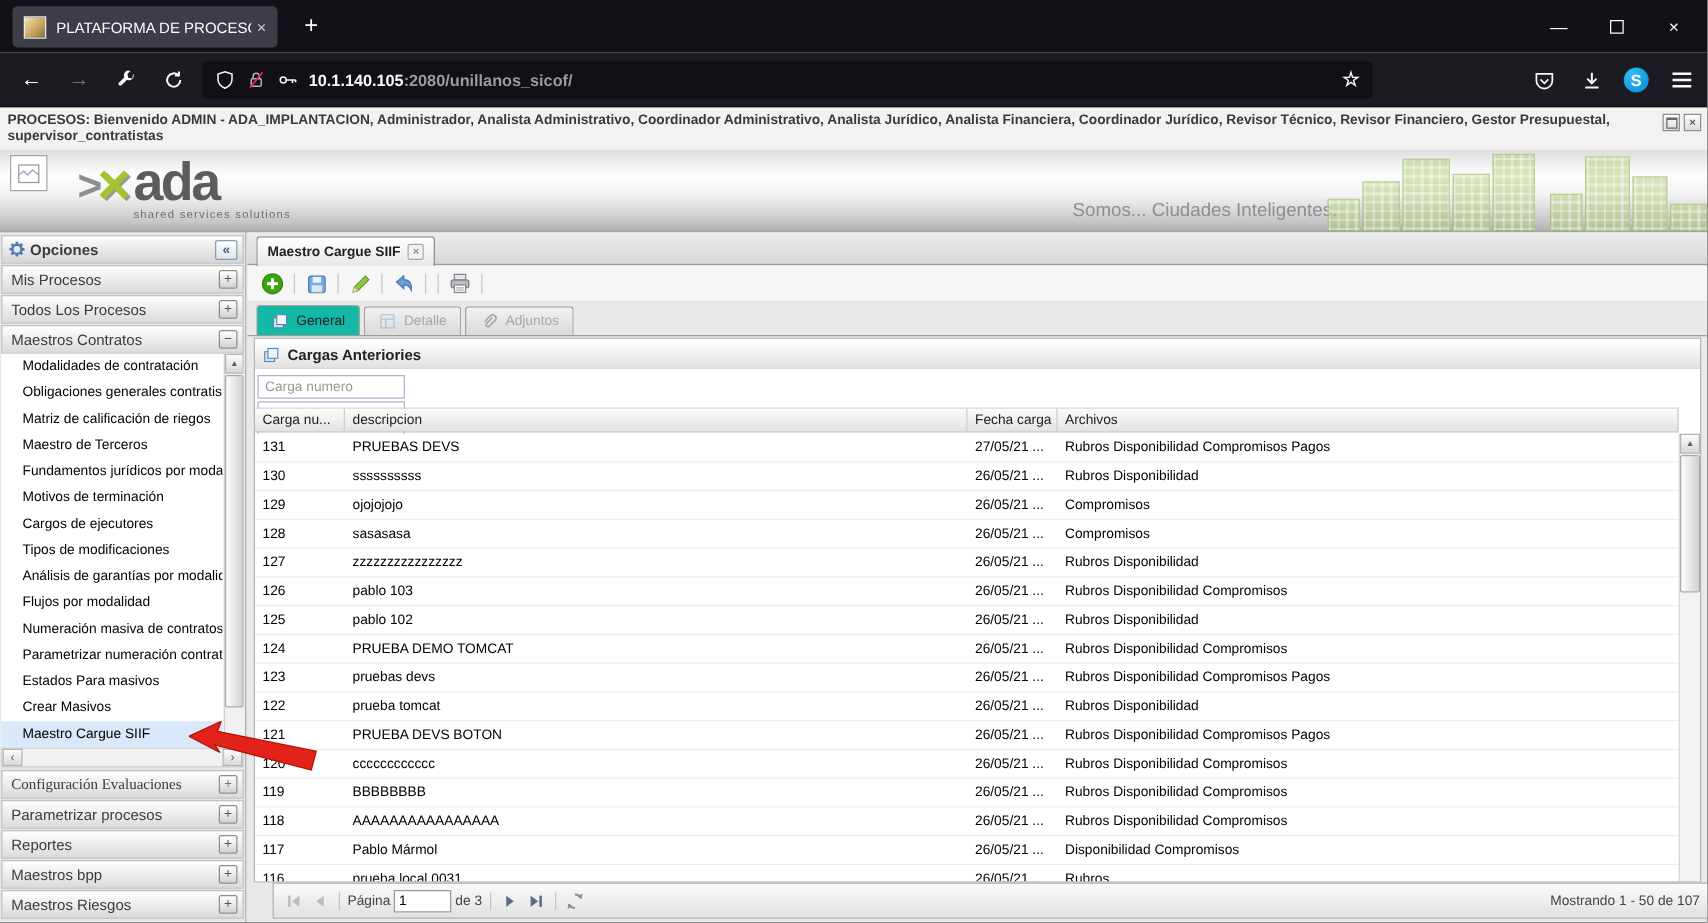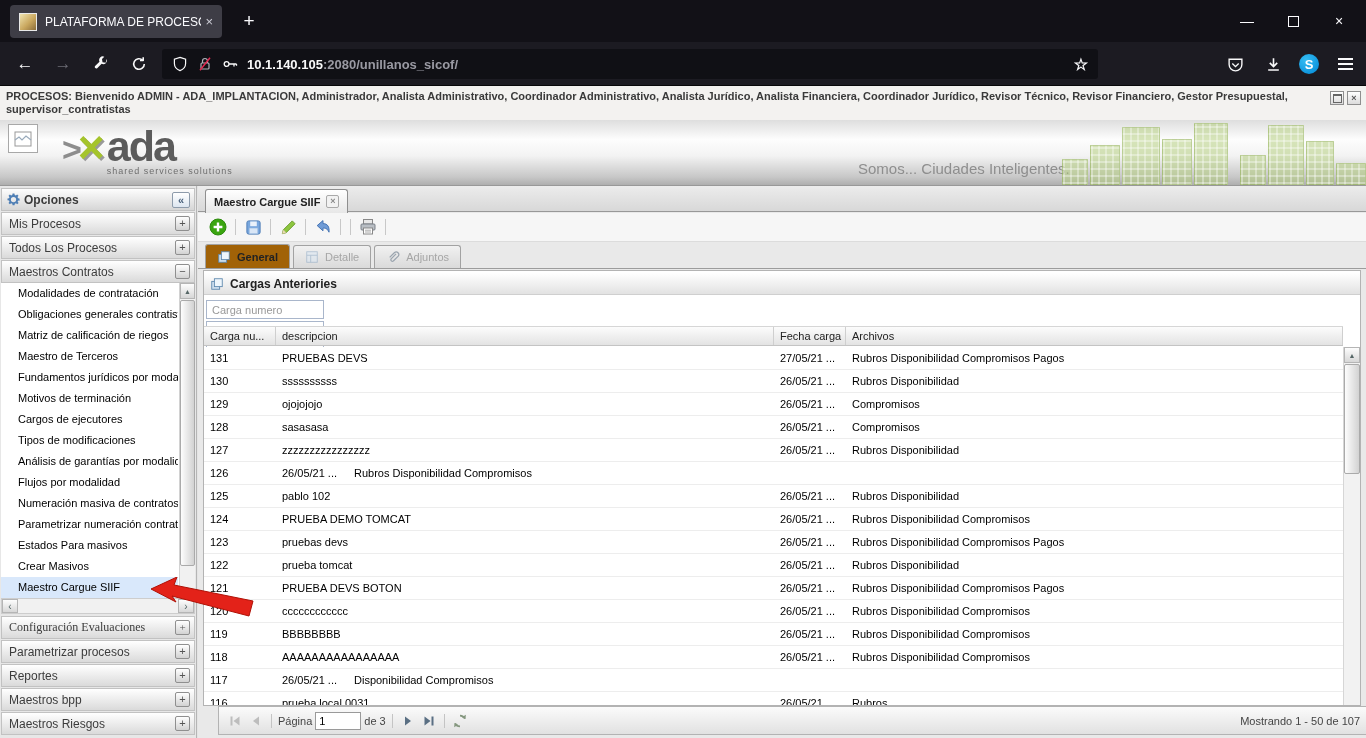--- a/index.html
+++ b/index.html
@@ -89,21 +89,21 @@
   .xtab-close{width:13px;height:13px;border:1px solid #a9a9a9;border-radius:2px;background:#f2f2f2;color:#888;
               font-size:9px;line-height:11px;text-align:center;box-sizing:border-box;}
   .toolbar{position:absolute;left:0;top:27px;width:1168px;height:29px;background:#f6f6f6;border-bottom:1px solid #dcdcdc;
            box-sizing:border-box;display:flex;align-items:center;padding-left:9px;gap:3px;}
   .tbtn{width:22px;height:22px;display:flex;align-items:center;justify-content:center;}
   .tsep{width:1px;height:16px;background:#c8c8c8;margin:0 3px;}
   .subtabs{position:absolute;left:0;top:58px;width:1168px;height:25px;border-bottom:1px solid #9c9c9c;box-sizing:border-box;
            display:flex;align-items:flex-end;padding-left:7px;gap:3px;}
   .stab{height:23px;padding:0 11px;display:flex;align-items:center;gap:6px;border:1px solid #a2a2a2;border-bottom:none;
         border-radius:3px 3px 0 0;background:linear-gradient(#f1f1f1,#dadada);font-size:11px;color:#a6a6a6;box-sizing:border-box;}
-  .stab.active{background:#a16207;font-weight:bold;color:#222;height:24px;}
+  .stab.active{background:#14b8a6;font-weight:normal;color:#222;height:24px;}
   .panel{position:absolute;left:5px;top:84px;width:1158px;height:436px;background:#fff;border:1px solid #b3b3b3;box-sizing:border-box;}
   .section-hd{position:absolute;left:0;top:2px;width:100%;height:22px;background:linear-gradient(#ffffff,#e2e2e2);
               border-bottom:1px solid #cfcfcf;display:flex;align-items:center;gap:6px;font-size:12px;font-weight:bold;
               color:#222;padding-left:6px;box-sizing:border-box;}
   .filters{position:absolute;left:2px;top:29px;display:flex;gap:2px;flex-direction:column;}
   .filters input{width:118px;height:19px;border:1px solid #a9b6cb;font-size:11px;color:#666;padding:0 5px;
                  font-family:"Liberation Sans",sans-serif;box-sizing:border-box;}
   .filters input::placeholder{color:#999;}
   .grid-hd{position:absolute;left:0;top:55px;width:1139px;height:20px;background:linear-gradient(#fcfcfc,#e3e3e3);
            border-top:1px solid #d6d6d6;border-bottom:1px solid #c4c4c4;box-sizing:border-box;display:flex;
@@ -495,20 +495,21 @@
 
           <div class="grow">
             <span class="gc c1">127</span>
             <span class="gc c2">zzzzzzzzzzzzzzzz</span>
             <span class="gc c3">26/05/21 ...</span>
             <span class="gc c4">Rubros Disponibilidad</span>
           </div>
 
           <div class="grow">
             <span class="gc c1">126</span>
+            <span class="gc c2">pablo 103</span>
             <span class="gc c3">26/05/21 ...</span>
             <span class="gc c4">Rubros Disponibilidad Compromisos</span>
           </div>
 
           <div class="grow">
             <span class="gc c1">125</span>
             <span class="gc c2">pablo 102</span>
             <span class="gc c3">26/05/21 ...</span>
             <span class="gc c4">Rubros Disponibilidad</span>
           </div>
@@ -557,20 +558,21 @@
 
           <div class="grow">
             <span class="gc c1">118</span>
             <span class="gc c2">AAAAAAAAAAAAAAAA</span>
             <span class="gc c3">26/05/21 ...</span>
             <span class="gc c4">Rubros Disponibilidad Compromisos</span>
           </div>
 
           <div class="grow">
             <span class="gc c1">117</span>
+            <span class="gc c2">Pablo Mármol</span>
             <span class="gc c3">26/05/21 ...</span>
             <span class="gc c4">Disponibilidad Compromisos</span>
           </div>
 
           <div class="grow">
             <span class="gc c1">116</span>
             <span class="gc c2">prueba local 0031</span>
             <span class="gc c3">26/05/21 ...</span>
             <span class="gc c4">Rubros</span>
           </div>

